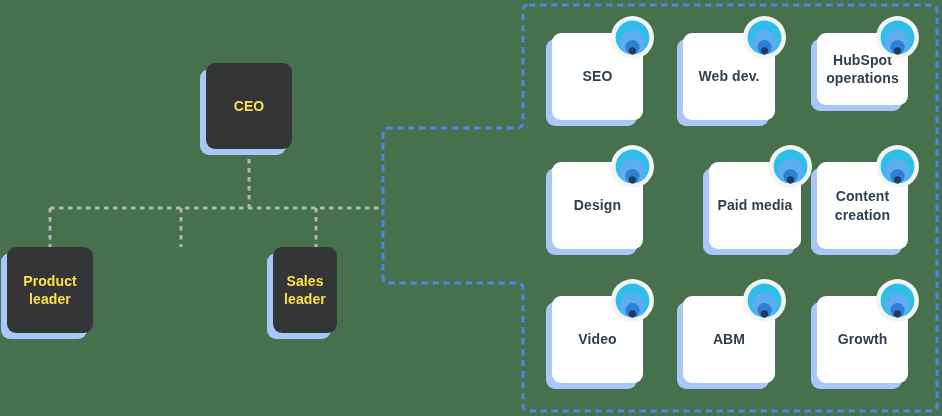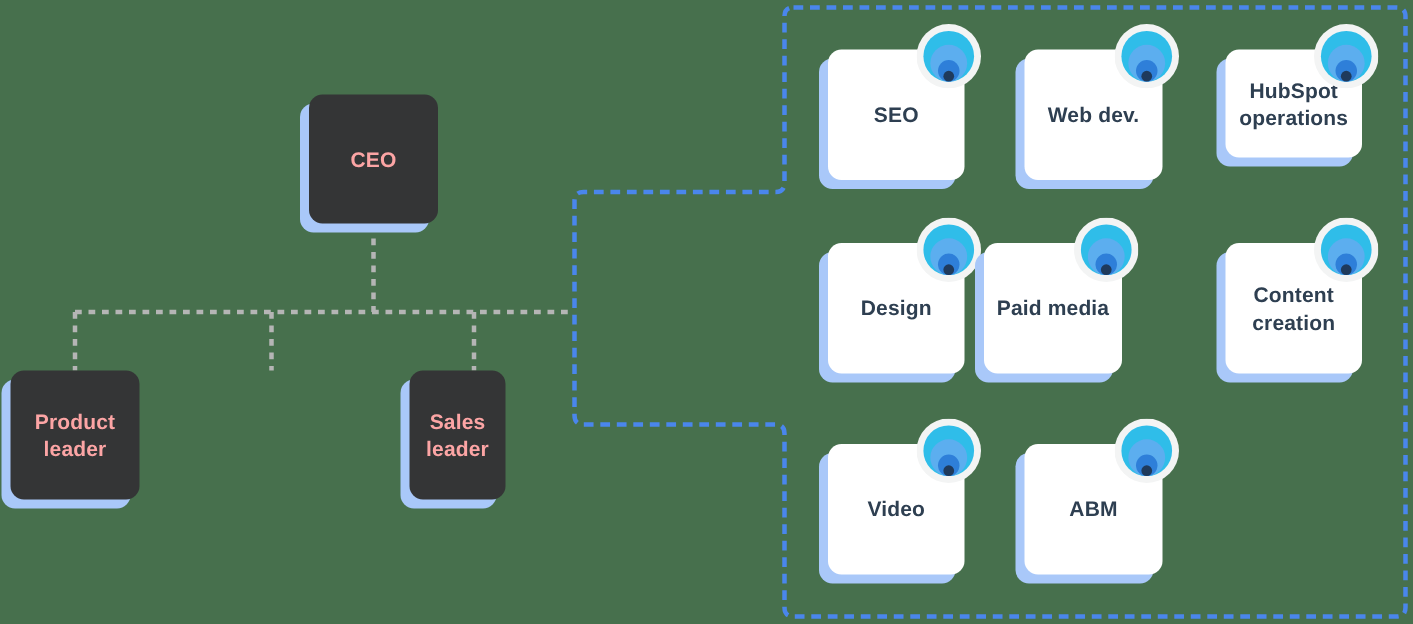--- a/index.html
+++ b/index.html
@@ -26,21 +26,21 @@
     box-sizing:border-box;
     padding:0 4px;
   }
   .box .label{
     font-size:14px;
     font-weight:700;
     line-height:1.32;
     letter-spacing:.1px;
   }
   .box.dark{background:#343536;}
-  .box.dark .label{color:#fca5a5;}
+  .box.dark .label{color:#fde047;}
   .box.light{background:#ffffff;}
   .box.light .label{color:#2e3f51;}
   .badge{
     position:absolute;
     top:-17px;right:-11px;
     width:43px;height:43px;
     display:block;
   }
   .badge svg{display:block;width:43px;height:43px;}
 </style>
@@ -114,21 +114,21 @@
   </div>
 
   <div class="box light" style="left:552px;top:162px;width:91px;height:87px">
     <span class="badge">
       <svg viewBox="0 0 42 42">
           <use href="#target-badge"></use>
         </svg>
     </span>
     <span class="label">Design</span>
   </div>
-  <div class="box light" style="left:656px;top:162px;width:92px;height:87px">
+  <div class="box light" style="left:709px;top:162px;width:92px;height:87px">
     <span class="badge">
       <svg viewBox="0 0 42 42">
           <use href="#target-badge"></use>
         </svg>
     </span>
     <span class="label">Paid media</span>
   </div>
   <div class="box light" style="left:817px;top:162px;width:91px;height:87px">
     <span class="badge">
       <svg viewBox="0 0 42 42">
@@ -147,14 +147,22 @@
     <span class="label">Video</span>
   </div>
   <div class="box light" style="left:683px;top:296px;width:92px;height:87px">
     <span class="badge">
       <svg viewBox="0 0 42 42">
           <use href="#target-badge"></use>
         </svg>
     </span>
     <span class="label">ABM</span>
   </div>
+  <div class="box light" style="left:817px;top:296px;width:91px;height:87px">
+    <span class="badge">
+      <svg viewBox="0 0 42 42">
+          <use href="#target-badge"></use>
+        </svg>
+    </span>
+    <span class="label">Growth</span>
+  </div>
 
 </div>
 
 </body></html>

